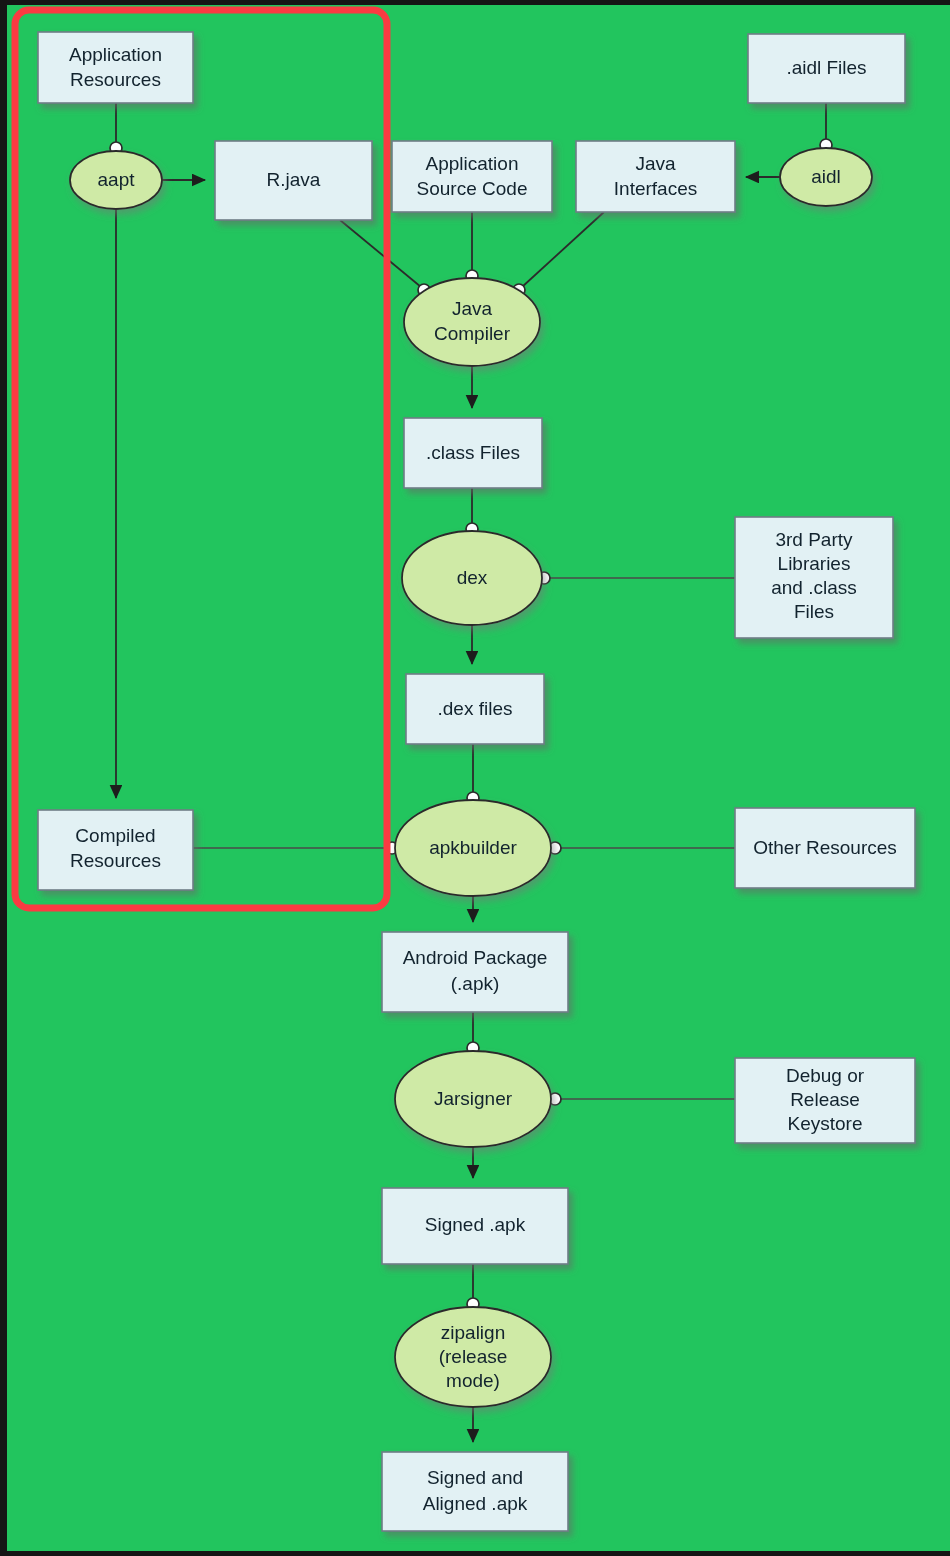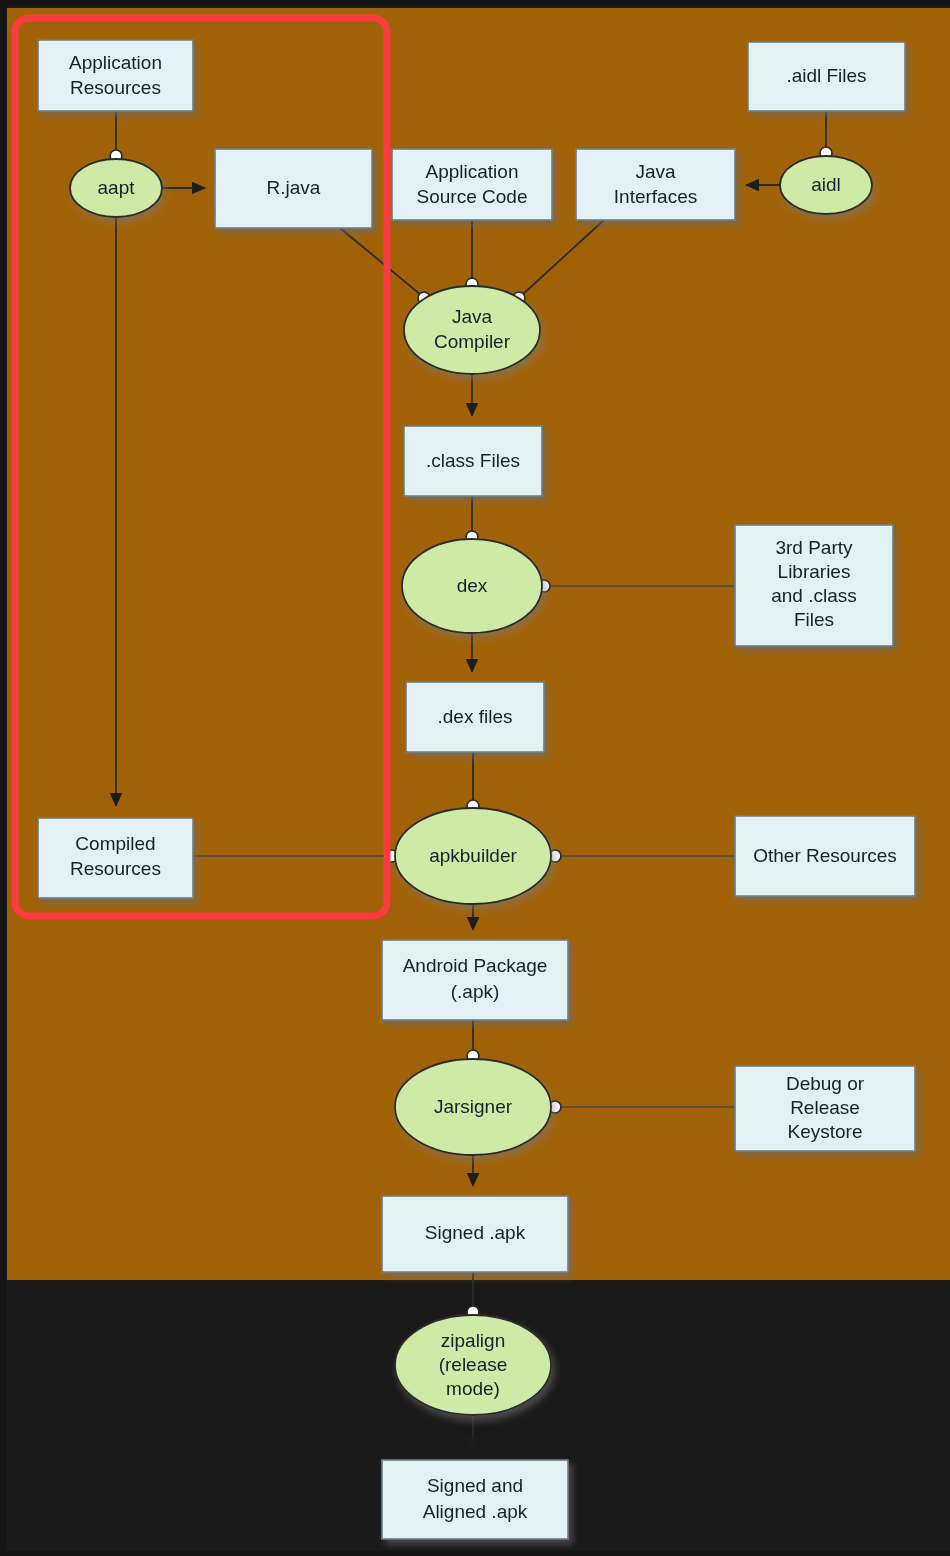--- a/index.html
+++ b/index.html
@@ -3,22 +3,22 @@
 <meta charset="utf-8">
 <title>Android Build Process</title>
 <style>
   html,body{margin:0;padding:0;background:#ffffff;}
   body{
     width:950px;height:1556px;position:relative;overflow:hidden;
     font-family:"Liberation Sans","DejaVu Sans",sans-serif;
     background:#1a1a1a;
   }
   #canvas{
-    position:absolute;left:0;top:8px;width:950px;height:1272px;
-    background:#a16207;
+    position:absolute;left:0;top:0;width:950px;height:1556px;
+    background:#22c55e;
   }
   
   .frame-bar{position:absolute;background:#151515;}
   #bar-top{left:0;top:0;width:950px;height:5px;}
   #bar-left{left:0;top:0;width:7px;height:1556px;}
   #bar-bottom{left:0;top:1551px;width:950px;height:5px;}
   svg#diagram{position:absolute;left:0;top:0;width:950px;height:1556px;display:block;}
   .node-box{
     fill:#e2f1f4;stroke:#6f7d86;stroke-width:1.6;
   }

